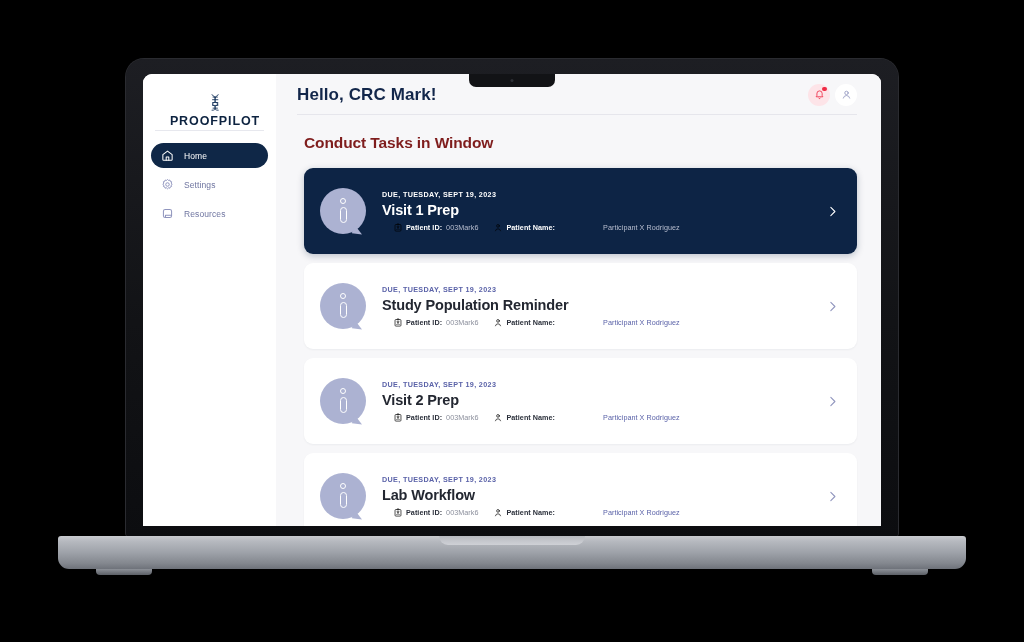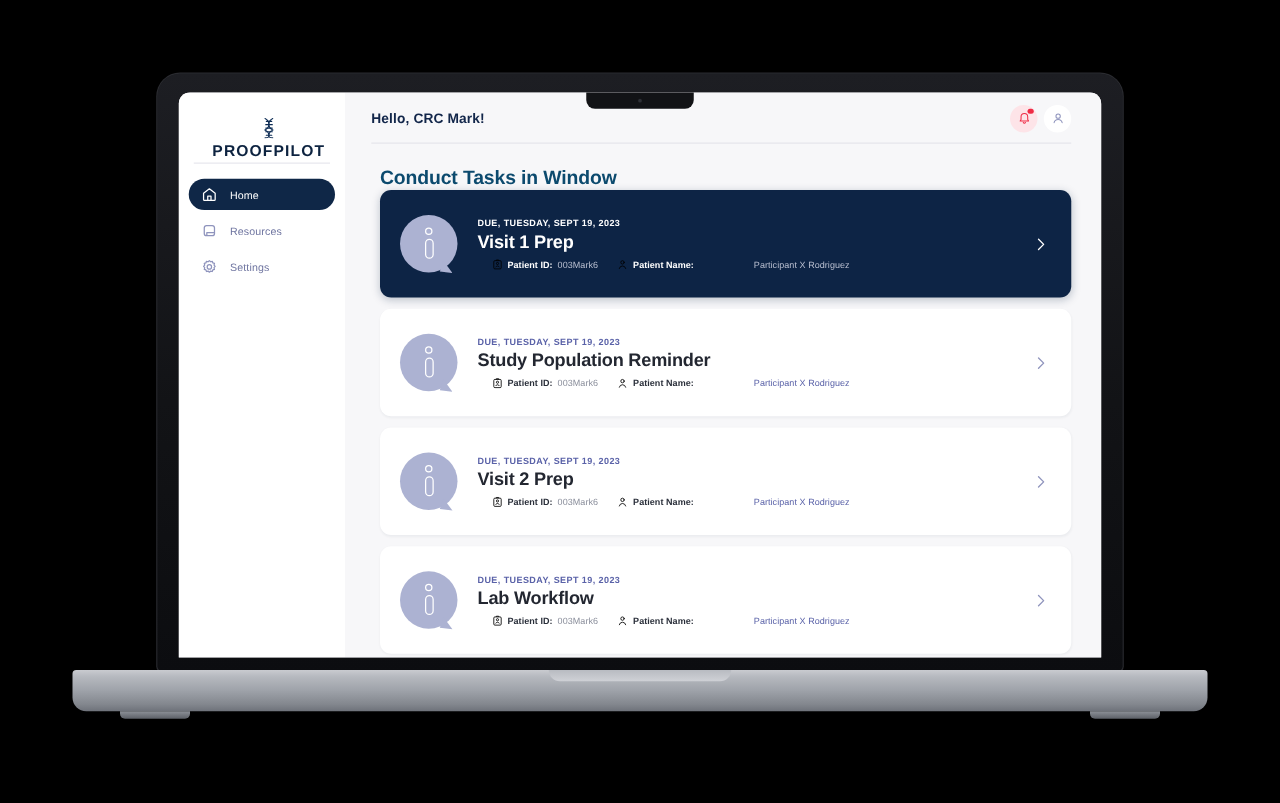--- a/index.html
+++ b/index.html
@@ -164,21 +164,21 @@
     overflow: hidden;
   }
   #topbar {
     height: 41px;
     display: flex;
     align-items: center;
     padding: 0 24px 0 21px;
     position: relative;
   }
   #greeting {
-    font-size: 11px;
+    font-size: 17px;
     font-weight: 700;
     color: #12264a;
     letter-spacing: 0.1px;
   }
   #topbar-actions {
     margin-left: auto;
     display: flex;
     align-items: center;
     gap: 5px;
   }
@@ -206,23 +206,23 @@
     height: 1px;
     background: #e6e6ec;
   }
 
   #content {
     padding: 19px 24px 0 28px;
   }
   #page-title {
     font-size: 15.5px;
     font-weight: 700;
-    color: #0c4a6e;
+    color: #7f1d1d;
     letter-spacing: -0.1px;
-    margin-bottom: 0;
+    margin-bottom: 16px;
   }
 
   
   .task-card {
     display: flex;
     align-items: center;
     background: #ffffff;
     border-radius: 9px;
     height: 86px;
     padding: 0 16px 0 16px;
@@ -367,36 +367,36 @@
             <svg viewBox="0 0 14 14" width="13" height="13" fill="none" stroke="#ffffff" stroke-width="1.1" stroke-linecap="round" stroke-linejoin="round">
               <path d="M2 6 L7 2.2 L12 6 V11.4 A0.8 0.8 0 0 1 11.2 12.2 H2.8 A0.8 0.8 0 0 1 2 11.4 Z"></path>
               <path d="M5.6 12.2 V8.6 H8.4 V12.2"></path>
             </svg>
           </span>
           <span class="nav-label">Home</span>
         </div>
 
         <div class="nav-item">
           <span class="nav-icon">
+            <svg viewBox="0 0 14 14" width="13" height="13" fill="none" stroke="#8f94bd" stroke-width="1.05" stroke-linejoin="round">
+              <circle cx="7" cy="7" r="1.9"></circle>
+              <path d="M7 1.6 L8.1 2.6 L9.5 2.2 L10 3.6 L11.4 4 L11 5.5 L12 6.6 L11 7.7 L11.4 9.1 L10 9.6 L9.5 11 L8.1 10.6 L7 11.6 L5.9 10.6 L4.5 11 L4 9.6 L2.6 9.1 L3 7.7 L2 6.6 L3 5.5 L2.6 4 L4 3.6 L4.5 2.2 L5.9 2.6 Z"></path>
+            </svg>
+          </span>
+          <span class="nav-label">Settings</span>
+        </div>
+
+        <div class="nav-item">
+          <span class="nav-icon">
             <svg viewBox="0 0 14 14" width="13" height="13" fill="none" stroke="#8f94bd" stroke-width="1.1" stroke-linejoin="round">
               <rect x="2.6" y="2.6" width="8.8" height="8.8" rx="2"></rect>
               <path d="M4.8 11.4 V8.8 H11.4"></path>
             </svg>
           </span>
           <span class="nav-label">Resources</span>
-        </div>
-
-        <div class="nav-item">
-          <span class="nav-icon">
-            <svg viewBox="0 0 14 14" width="13" height="13" fill="none" stroke="#8f94bd" stroke-width="1.05" stroke-linejoin="round">
-              <circle cx="7" cy="7" r="1.9"></circle>
-              <path d="M7 1.6 L8.1 2.6 L9.5 2.2 L10 3.6 L11.4 4 L11 5.5 L12 6.6 L11 7.7 L11.4 9.1 L10 9.6 L9.5 11 L8.1 10.6 L7 11.6 L5.9 10.6 L4.5 11 L4 9.6 L2.6 9.1 L3 7.7 L2 6.6 L3 5.5 L2.6 4 L4 3.6 L4.5 2.2 L5.9 2.6 Z"></path>
-            </svg>
-          </span>
-          <span class="nav-label">Settings</span>
         </div>
 
       </nav>
     </aside>
 
     <section id="main">
 
       <header id="topbar">
         <span id="greeting">Hello, CRC Mark!</span>
 

